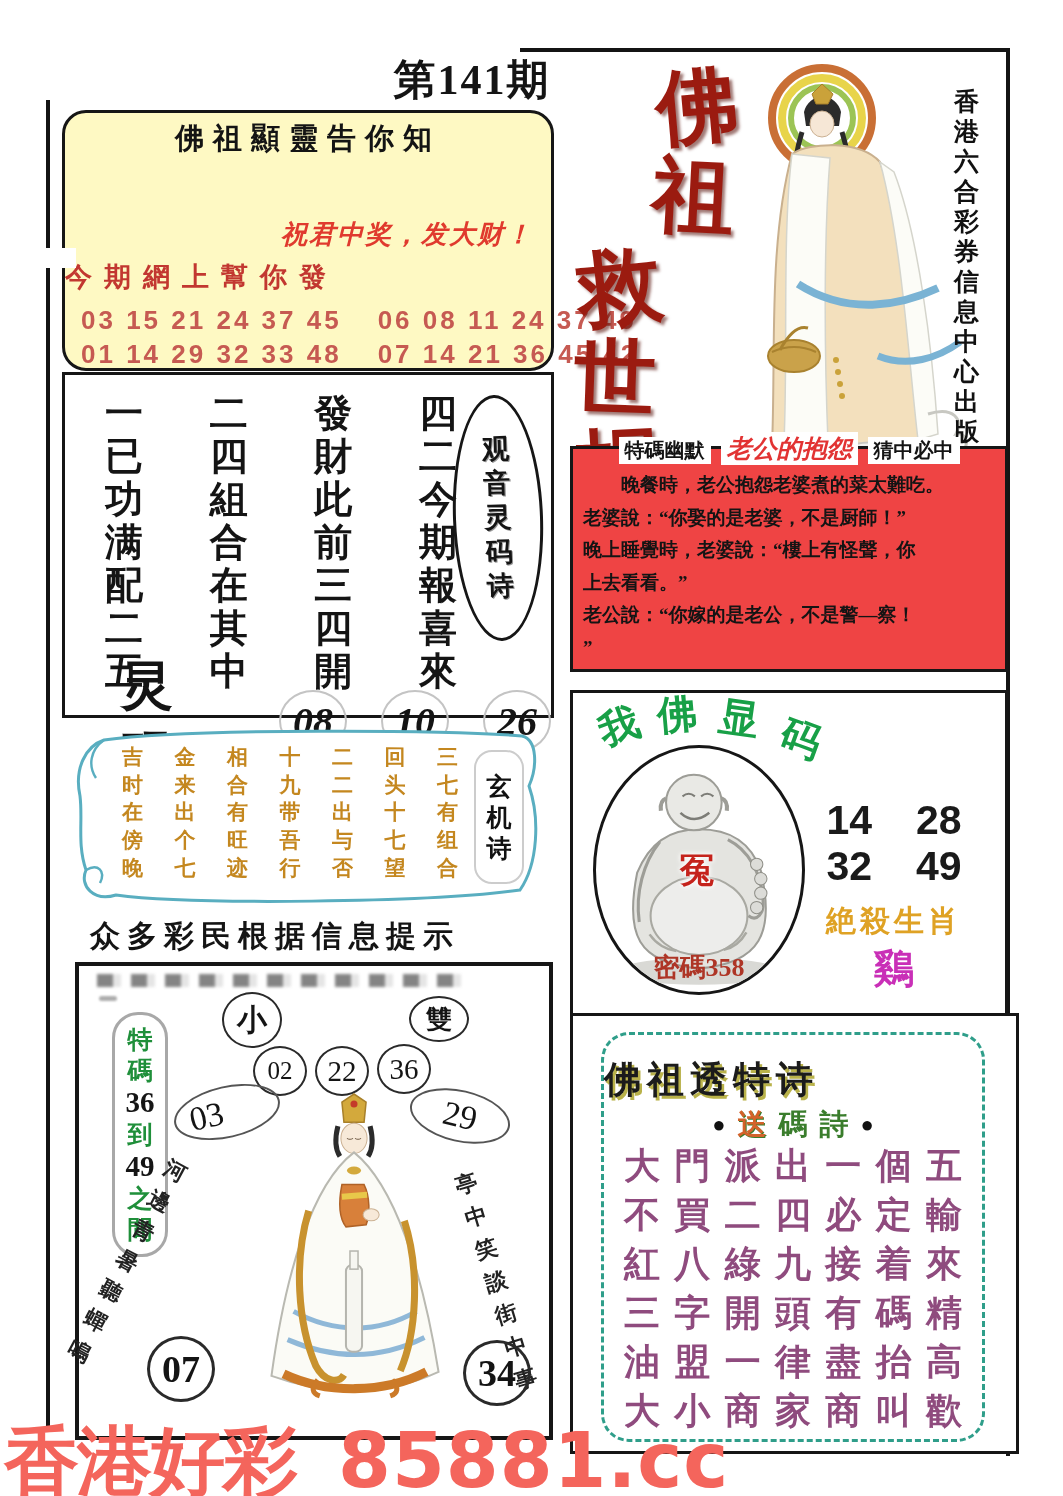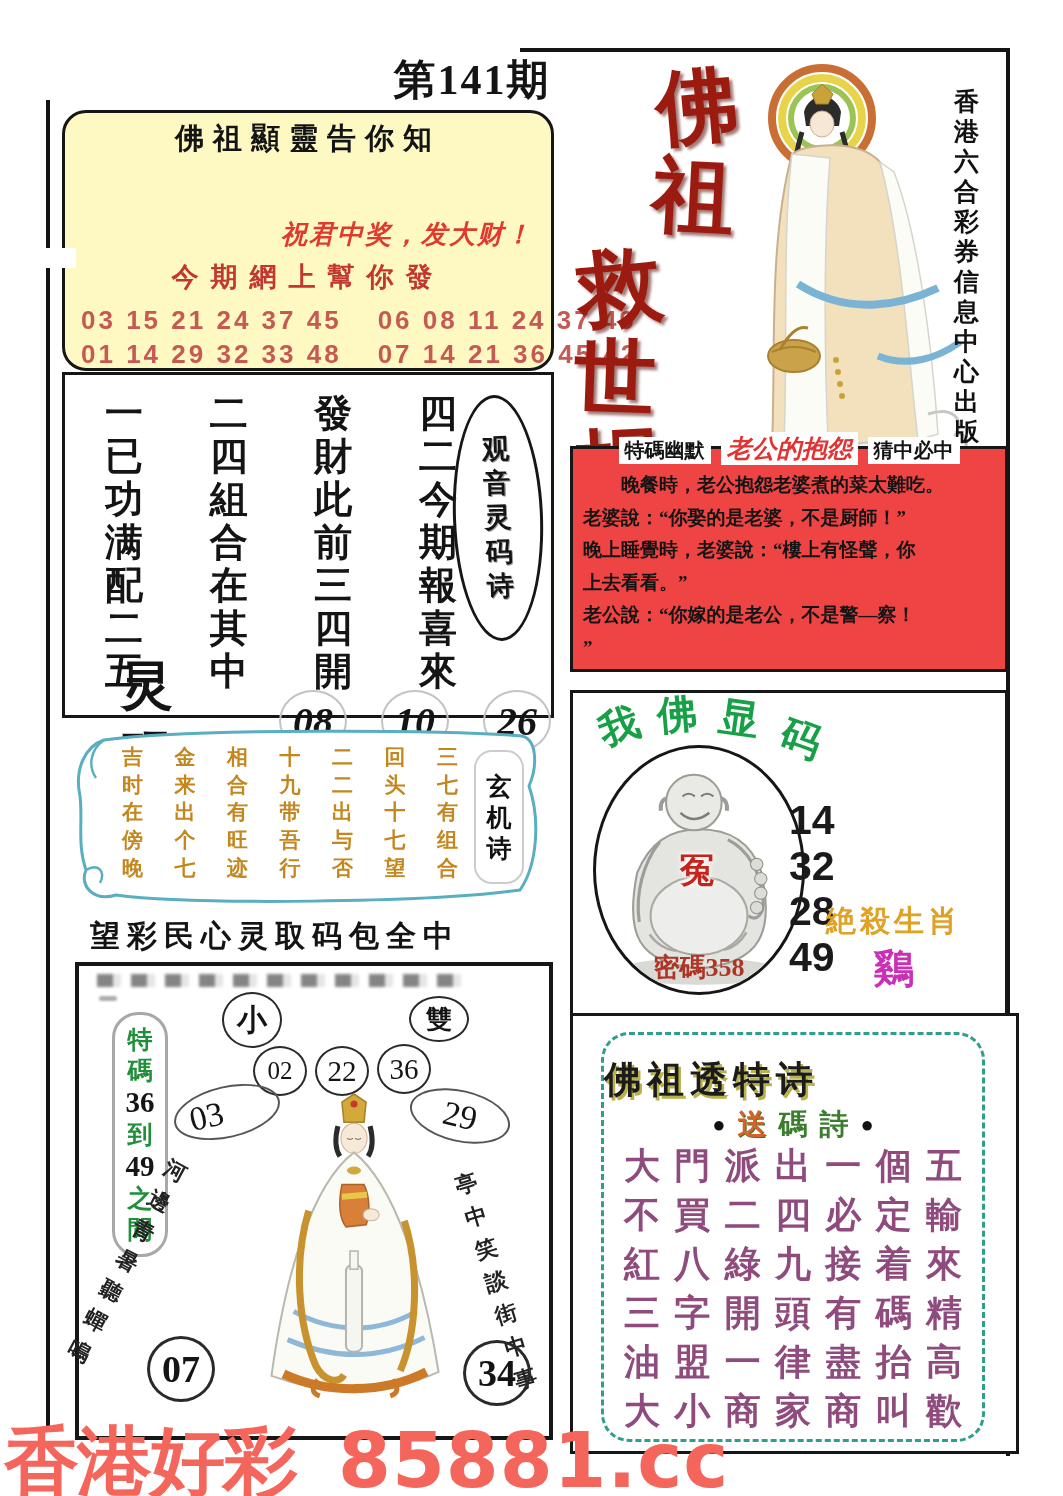--- a/index.html
+++ b/index.html
@@ -12,21 +12,21 @@
   .tr-hline{left:520px;top:48px;width:489px;height:4px;background:#141414;}
   .tr-vline{left:1006px;top:48px;width:4px;height:1408px;background:#141414;}
 
   .issue-title{left:372px;top:52px;width:200px;text-align:center;font-size:42px;font-weight:bold;letter-spacing:2px;}
 
   
   .box-a{left:62px;top:110px;width:486px;height:255px;border:3px solid #161616;border-radius:24px;background:#fef9c3;}
   .notice-title{left:0;top:6px;width:100%;text-align:center;font-size:29px;font-weight:bold;letter-spacing:9px;}
   .notice-body{left:13px;top:44px;width:462px;font-size:15px;font-weight:600;line-height:19.5px;white-space:pre-line;}
   .wish-line{right:18px;top:104px;font-size:26px;font-weight:bold;font-style:italic;color:#e03a2e;letter-spacing:2px;}
-  .slogan{left:0;top:146px;width:100%;text-align:center;font-size:27px;font-weight:bold;color:#c23730;letter-spacing:12px;}
+  .slogan{left:0;top:146px;width:100%;font-size:27px;font-weight:bold;color:#c23730;letter-spacing:12px;}
   .numrow{left:16px;width:460px;display:flex;gap:36px;font-family:"Liberation Sans","DejaVu Sans",sans-serif;
           font-size:26px;font-weight:bold;color:#c65a52;letter-spacing:3px;white-space:nowrap;}
   .numrow.r1{top:192px;} .numrow.r2{top:226px;}
 
   
   .box-b{left:62px;top:372px;width:486px;height:340px;border:3px solid #161616;background:#fff;}
   .lingma-cols{left:40px;top:18px;width:352px;display:flex;justify-content:space-between;}
   .lingma-cols .vcol{display:flex;flex-direction:column;align-items:center;gap:2px;font-size:38px;font-weight:bold;}
   .oval-label{left:388px;top:20px;width:84px;height:240px;border:3px solid #161616;border-radius:50%;
               display:flex;align-items:center;justify-content:center;transform:rotate(-2deg);}
@@ -95,21 +95,21 @@
   .gch{position:absolute;font-size:40px;font-weight:bold;color:#18a047;line-height:1;}
   .g0{left:26px;top:14px;transform:rotate(-20deg);}
   .g1{left:84px;top:2px;transform:rotate(-5deg);}
   .g2{left:146px;top:6px;transform:rotate(8deg);}
   .g3{left:208px;top:26px;transform:rotate(20deg);}
   .buddha-oval{position:absolute;left:20px;top:52px;width:206px;height:244px;border:3px solid #161616;border-radius:50%;overflow:hidden;background:#fff;}
   .belly-char{position:absolute;left:84px;top:100px;font-size:34px;font-weight:bold;color:#c5231c;text-shadow:0 0 4px #fff,0 0 6px #fff;}
   .code-358{position:absolute;left:0;top:202px;width:100%;text-align:center;font-size:26px;font-weight:bold;color:#ae3526;}
   .zuma-title{left:216px;top:60px;width:210px;text-align:center;font-size:34px;font-weight:bold;color:#d0281c;letter-spacing:3px;white-space:nowrap;}
   .zuma-row{left:216px;width:210px;display:flex;justify-content:center;gap:44px;
-            font-family:"Liberation Sans","DejaVu Sans",sans-serif;font-size:41px;font-weight:bold;color:#1a1a1a;flex-direction:column;}
+            font-family:"Liberation Sans","DejaVu Sans",sans-serif;font-size:41px;font-weight:bold;color:#1a1a1a;}
   .zr1{top:104px;} .zr2{top:150px;}
   .kill-title{left:216px;top:208px;width:210px;text-align:center;font-size:30px;font-weight:bold;color:#dfa224;letter-spacing:4px;white-space:nowrap;}
   .kill-zodiac{left:216px;top:248px;width:210px;text-align:center;font-size:40px;font-weight:bold;color:#c92fb7;}
 
   
   .outer-br{left:570px;top:1013px;width:443px;height:435px;border:3px solid #161616;background:#fff;}
   .dash-box{position:absolute;left:28px;top:16px;width:378px;height:404px;border:3px dashed #2f9e8a;border-radius:28px;}
   .tt-title{position:absolute;left:0;top:20px;width:100%;text-align:left;font-size:37px;font-weight:bold;letter-spacing:6px;
             color:#1b1b1b;text-shadow:2.5px 2.5px 0 #b9b24a;white-space:nowrap;}
   .tt-sub{position:absolute;left:0;top:70px;width:100%;display:flex;justify-content:center;align-items:center;gap:12px;}
@@ -271,21 +271,21 @@
       </div>
     <div class="scroll-label">
       <div class="vcol">
           <div>玄</div>
           <div>机</div>
           <div>诗</div>
         </div>
     </div>
   </div>
 
-  <div class="abs provider-line">望彩民心灵取码包全中</div>
+  <div class="abs provider-line">众多彩民根据信息提示</div>
 
   <div class="abs box-c">
     <div class="abs smudge"></div>
     <div class="abs smudge2"></div>
 
     <div class="abs capsule">
         <div class="cap-ch" style="color: rgb(31, 143, 58);">特</div>
         <div class="cap-ch" style="color: rgb(31, 143, 58);">碼</div>
         <div class="cap-num" style="color: rgb(21, 21, 21);">36</div>
         <div class="cap-ch" style="color: rgb(31, 143, 58);">到</div>

